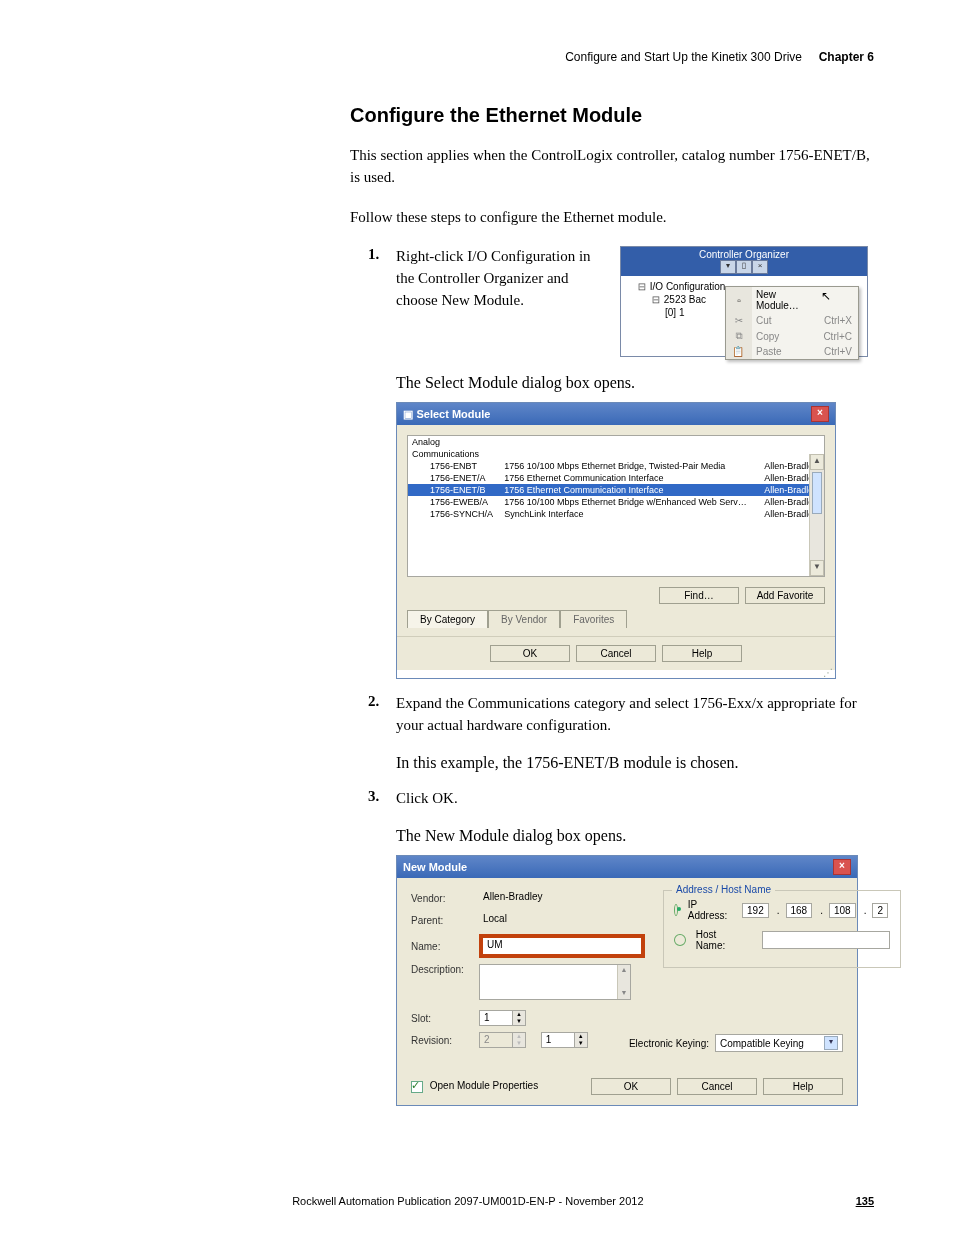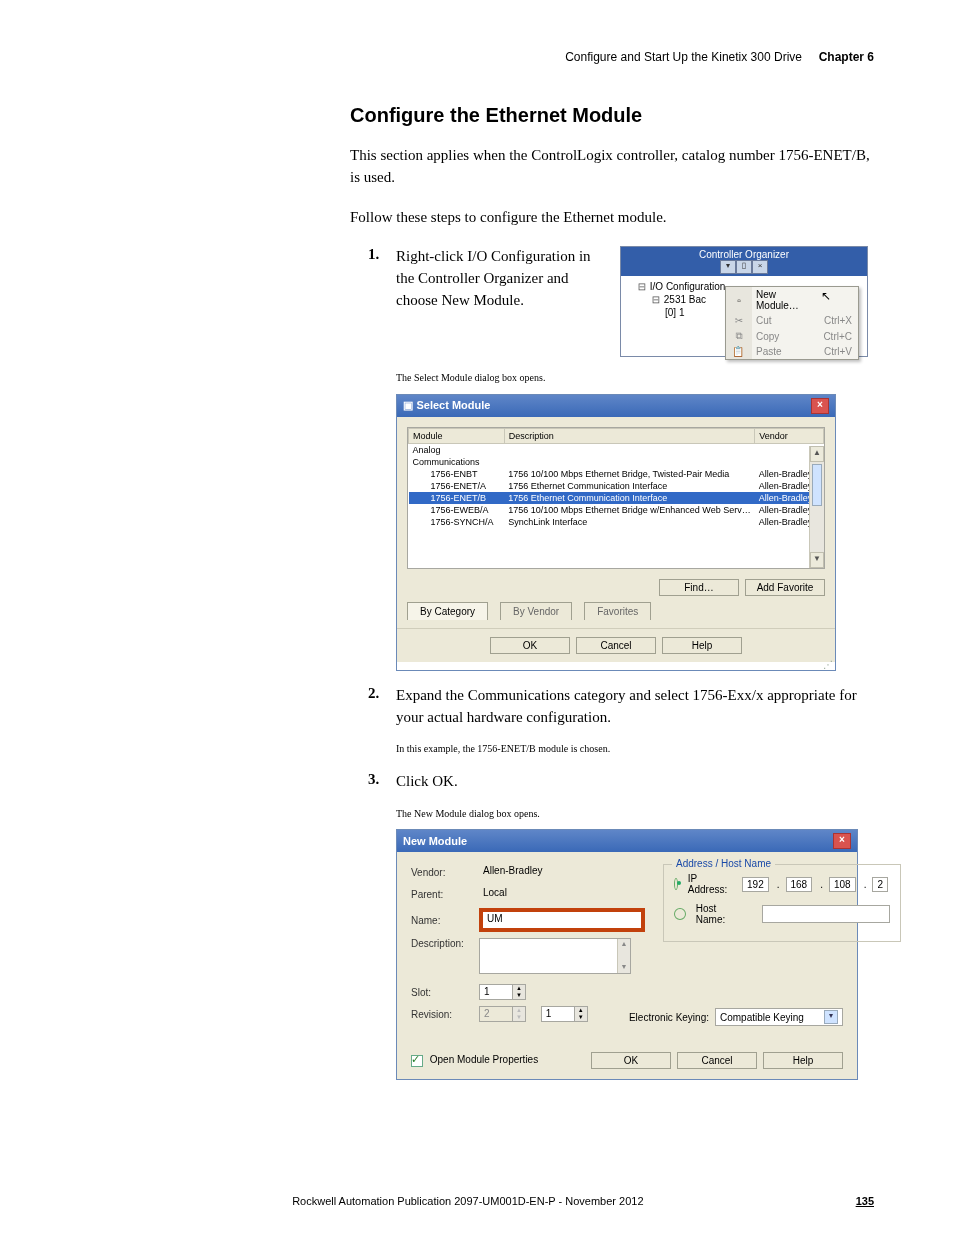--- a/index.html
+++ b/index.html
@@ -59,21 +59,21 @@
     font-size: 15px;
     line-height: 1.45;
   }
   .step-row {
     display: flex;
     gap: 14px;
     align-items: flex-start;
   }
   .step-row .step-text { flex: 0 0 210px; }
   .sub-p {
-    font-size: 10px;
+    font-size: 16px;
     line-height: 1.45;
     margin: 14px 0 6px 36px;
   }
 
   
   .ctrl-org {
     width: 246px;
     font-family: Tahoma, Arial, sans-serif;
     font-size: 10px;
     border: 1px solid #7a8aa8;
@@ -138,21 +138,21 @@
   .sel-grid table{width:100%;border-collapse:collapse;font-size:9px;}
   .sel-grid th{background:#ece9d8;border:1px solid #c9c7b8;text-align:left;padding:2px 4px;font-weight:normal;}
   .sel-grid td{padding:1px 4px;white-space:nowrap;}
   .sel-grid tr.hl td{background:#3169c6;color:#fff;}
   .sel-grid .indent{padding-left:22px;}
   .sel-grid .scrollbar{position:absolute;right:0;top:18px;bottom:0;width:14px;background:#e8e6de;border-left:1px solid #c9c7b8;}
   .sel-grid .sb-up,.sel-grid .sb-down{height:14px;background:#eceadb;border:1px solid #c1bfb0;font-size:8px;text-align:center;line-height:12px;color:#555;}
   .sel-grid .sb-thumb{margin:2px;background:#cfe3ff;border:1px solid #9ab;height:40px;}
   .findrow{display:flex;justify-content:flex-end;gap:6px;margin:10px 0 6px;}
   .btn{background:#ece9d8;border:1px solid #a0a090;padding:2px 8px;font-size:10px;min-width:62px;text-align:center;}
-  .tabs{display:flex;gap:12px;}
+  .tabs{display:flex;gap:0;}
   .tab{border:1px solid #a0a090;padding:3px 12px;background:#f6f4e9;border-bottom:none;font-size:10px;}
   .tab.inactive{background:#ece9d8;color:#666;}
   .dlg-bottom{background:#ece9d8;padding:8px;display:flex;justify-content:center;gap:6px;border-top:1px solid #d0cdbb;}
   .resize-grip{text-align:right;color:#9a9;font-size:10px;height:8px;line-height:6px;padding-right:2px;}
 
   
   .new-mod {
     width:460px;
     font-family: Tahoma, Arial, sans-serif;
     font-size:10px;
@@ -229,21 +229,21 @@
                 <span class="wb">▾</span>
                 <span class="wb">▯</span>
                 <span class="wb">×</span>
               </span>
             </div>
             <div class="tree">
               <div class="tree-row"><span class="tree-icon">⊟</span>
                 <span class="sel">I/O Configuration</span>
               </div>
               <div class="tree-row" style="padding-left:28px;"><span class="tree-icon">⊟</span>
-                <span>2531 Bac</span>
+                <span>2523 Bac</span>
               </div>
               <div class="tree-row" style="padding-left:42px;">
                 <span>[0] 1</span>
               </div>
 
               <div class="ctx-menu">
                 <table>
                   <tbody>
                       <tr class="first">
                     <td class="iconcol">▫</td>
@@ -277,25 +277,20 @@
 
         <div class="sel-mod" style="margin-left:0;">
           <div class="dlg-title">
             <span>▣ <span>Select Module</span></span>
             <span class="closex">×</span>
           </div>
           <div class="sel-body">
             <div class="sel-grid">
               <table>
                 <tbody>
-                    <tr>
-                  <th style="width:28%;">Module</th>
-                  <th style="width:50%;">Description</th>
-                  <th style="width:22%;">Vendor</th>
-                </tr>
                 <tr>
                       <td>Analog</td>
                       <td></td>
                       <td></td>
                     </tr>
                 <tr>
                       <td>Communications</td>
                       <td></td>
                       <td></td>
                     </tr>

